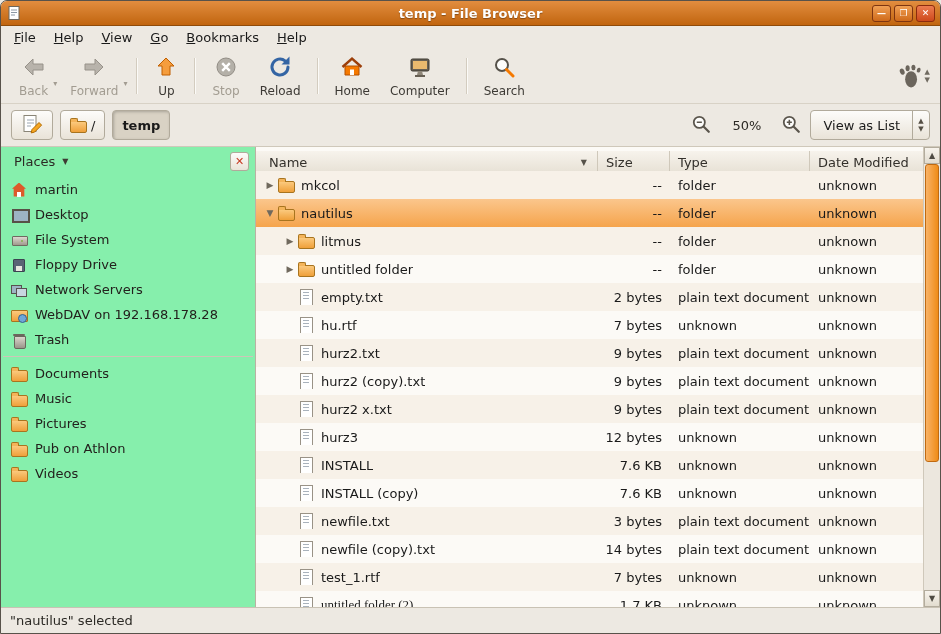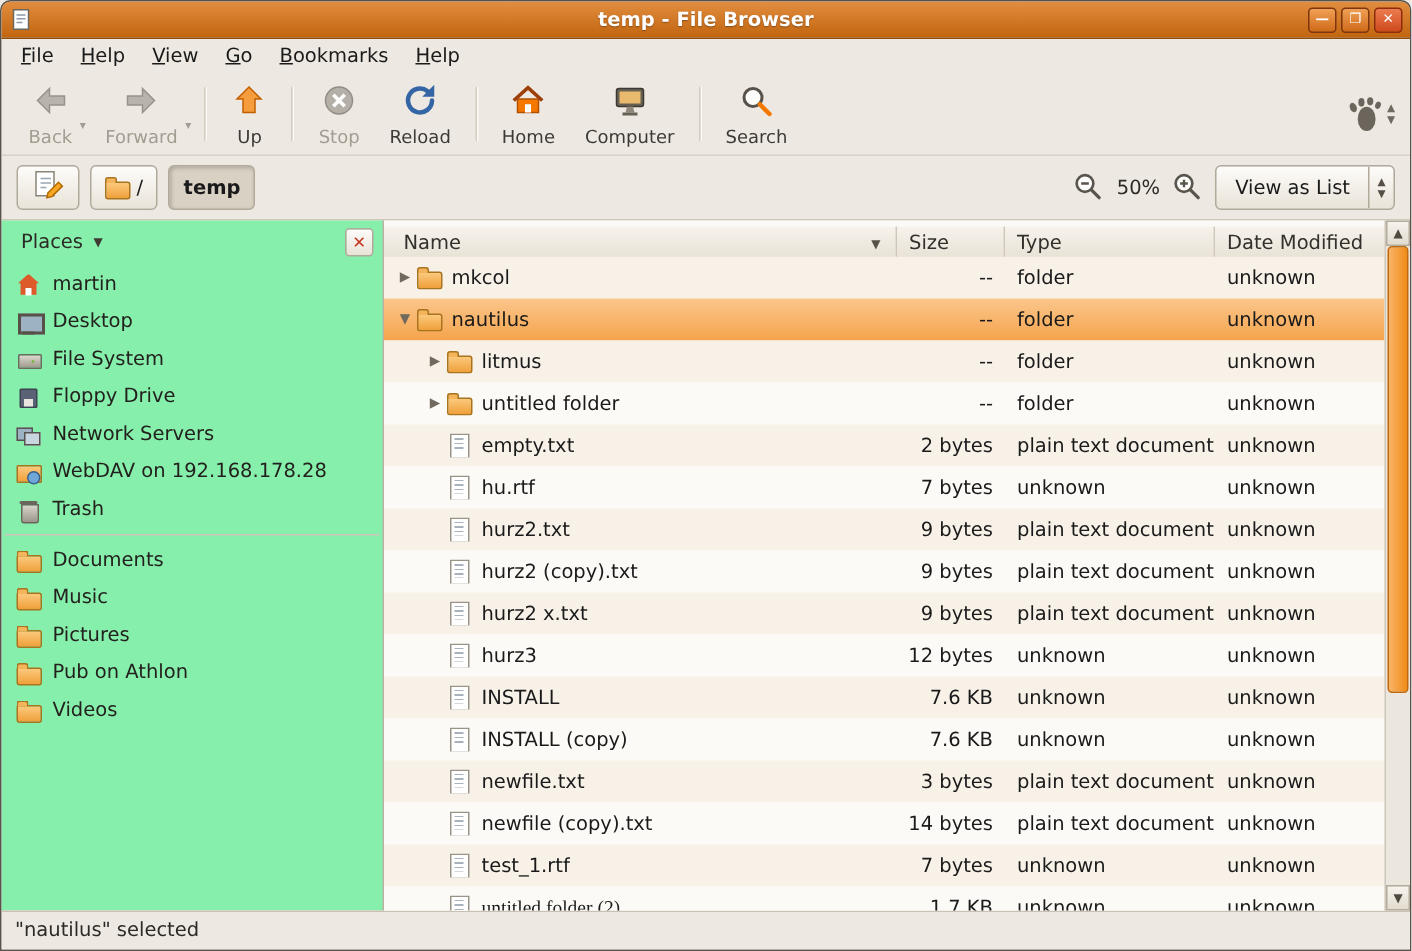--- a/index.html
+++ b/index.html
@@ -28,21 +28,21 @@
   .tddrop{align-self:center;color:#a29c91;font-size:8px;padding:14px 3px 0 0;margin-left:-5px;cursor:pointer}
   .tsep{width:2px;border-left:1px solid #d3ccbf;border-right:1px solid #fbfaf7;margin:7px 6px}
   .toolbar .spacer{flex:1}
   .foot{align-self:center;display:inline-flex;cursor:pointer}
   .overflow-arrows{align-self:center;display:flex;flex-direction:column;font-size:7px;color:#6f6a60;line-height:8px;padding:0 2px;cursor:pointer}
 
   
   .locationbar{flex:0 0 43px;display:flex;align-items:center;gap:7px;padding:0 10px;border-bottom:1px solid #cfc8ba;background:#ede9e2}
   .lbtn{height:30px;display:inline-flex;align-items:center;gap:5px;padding:0 9px;background:linear-gradient(#fdfcfa,#e9e3d8);border:1px solid #b1aa9b;border-radius:4px;font-size:13px;cursor:pointer}
   .lbtn.active{background:#d9d2c4;box-shadow:inset 1px 1px 3px rgba(0,0,0,.22);font-weight:bold}
-  .zoomlbl{font-size:13px;margin:0 1px;color:#2c2a25}
+  .zoomlbl{font-size:13px;margin:0 13px;color:#2c2a25}
   .zoombtn{width:22px;height:22px;cursor:pointer;display:inline-flex}
   .locationbar .lspacer{flex:1}
   .view-combo{height:30px;display:inline-flex;align-items:stretch;border:1px solid #b1aa9b;border-radius:4px;background:linear-gradient(#fdfcfa,#e9e3d8);cursor:pointer;overflow:hidden}
   .view-combo .vlabel{padding:0 12px;font-size:13px;display:flex;align-items:center}
   .view-combo .stepper{border-left:1px solid #b1aa9b;width:17px;display:flex;flex-direction:column;align-items:center;justify-content:center;font-size:7px;color:#554f45;line-height:8px}
 
   
   .main{flex:1;display:flex;min-height:0}
   .sidebar{flex:0 0 255px;background:#86efac;border-right:1px solid #b9b2a3;display:flex;flex-direction:column}
   .side-head{flex:0 0 28px;display:flex;align-items:center;padding:2px 6px 2px 4px}

